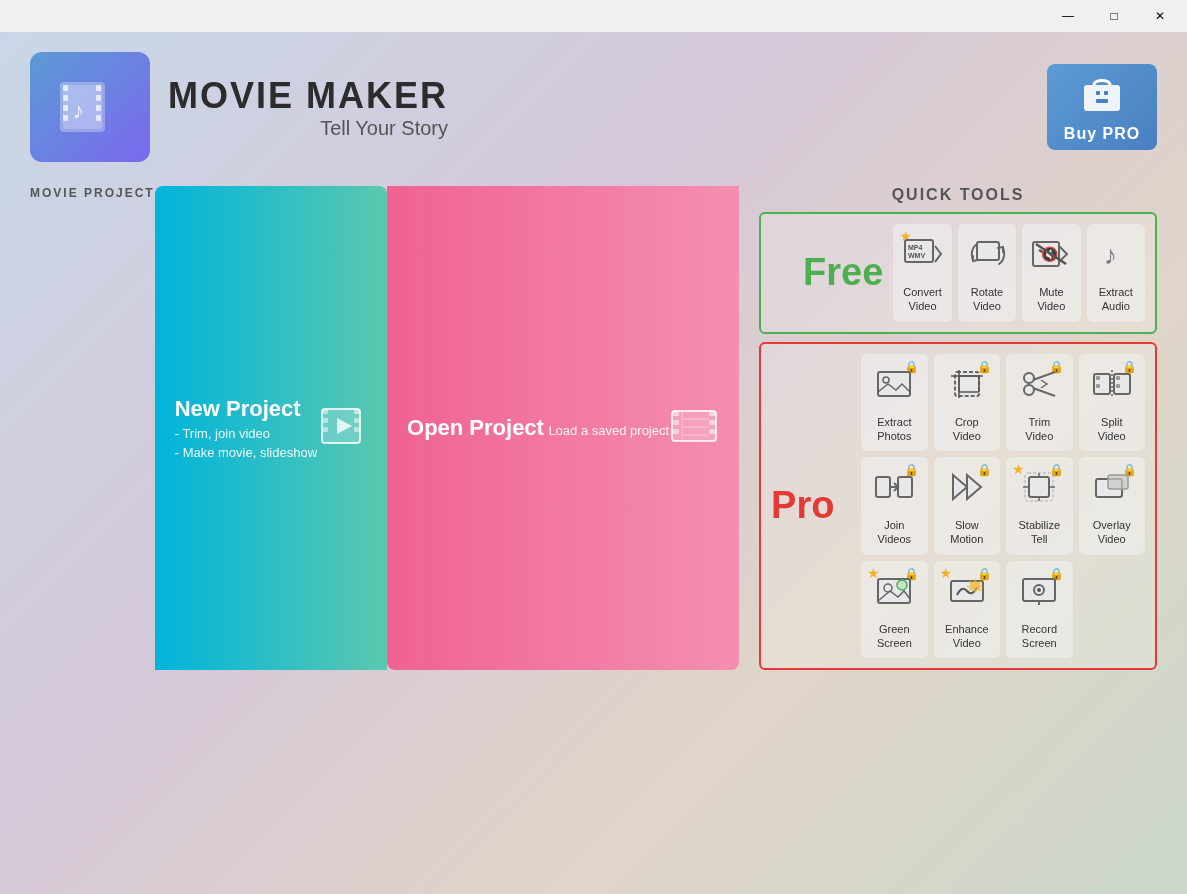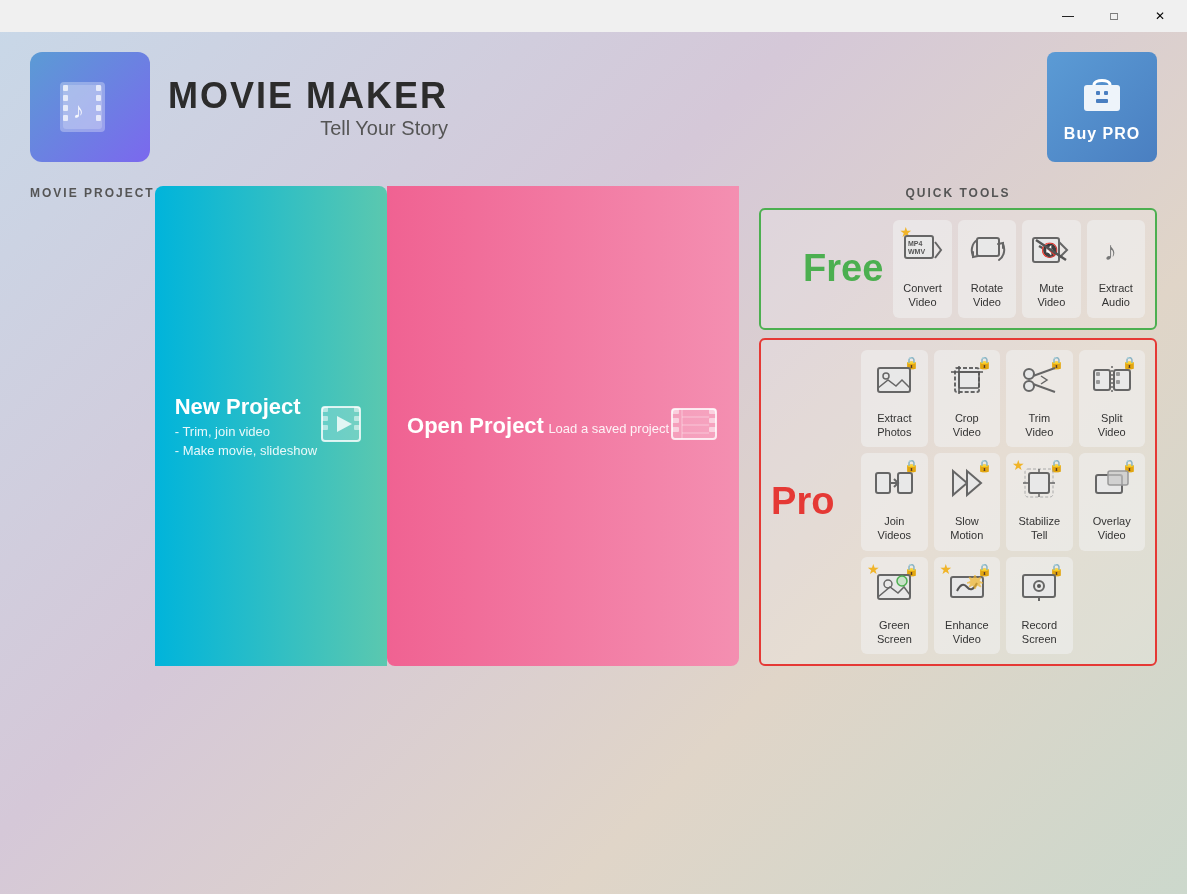--- a/index.html
+++ b/index.html
@@ -75,21 +75,21 @@
       letter-spacing: 2px;
     }
     .app-subtitle {
       font-size: 20px;
       color: #555;
       font-weight: 400;
     }
 
     .buy-pro-btn {
       width: 110px;
-      height: 110px;
+      height: 86px;
       background: linear-gradient(135deg, #5b9bd5, #4a7fc1);
       border-radius: 8px;
       display: flex;
       flex-direction: column;
       align-items: center;
       justify-content: center;
       gap: 6px;
       cursor: pointer;
       border: none;
       color: white;
@@ -147,21 +147,21 @@
       cursor: pointer;
       min-height: 80px;
     }
 
     
     .right-panel {
       flex: 1;
     }
     .quick-tools-label {
       text-align: center;
-      font-size: 12px;
+      font-size: 16px;
       font-weight: 600;
       color: #555;
       letter-spacing: 2px;
       margin-bottom: 8px;
     }
 
     
     .free-section {
       border: 2px solid #4caf50;
       border-radius: 6px;

